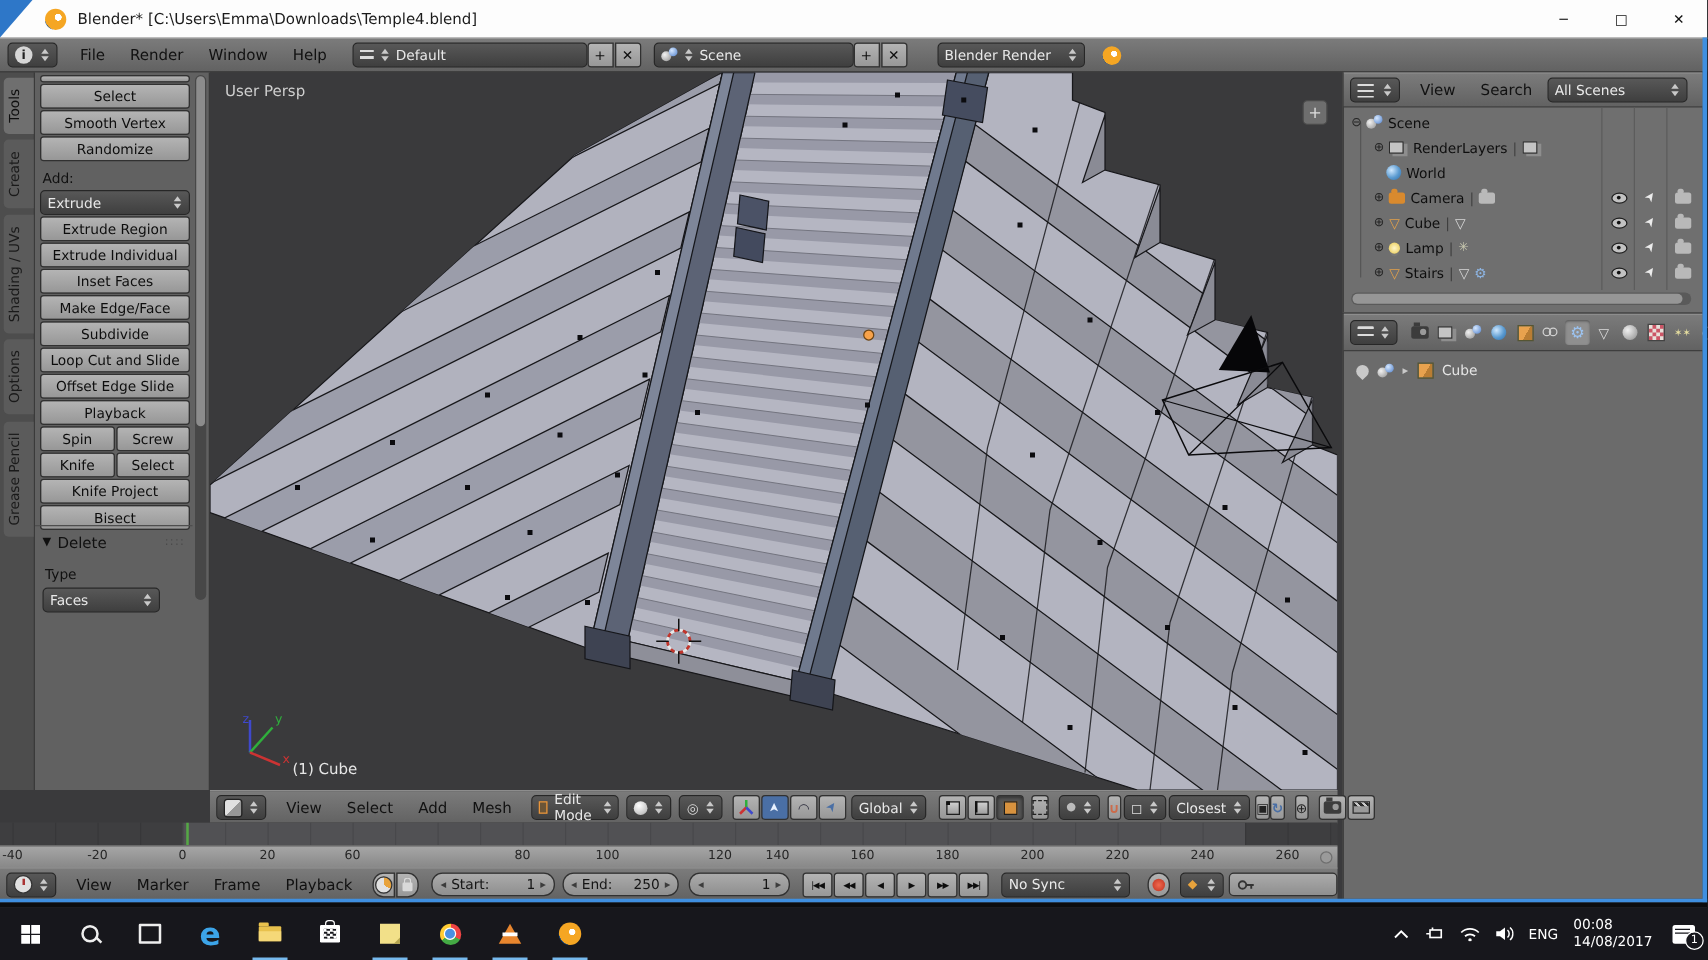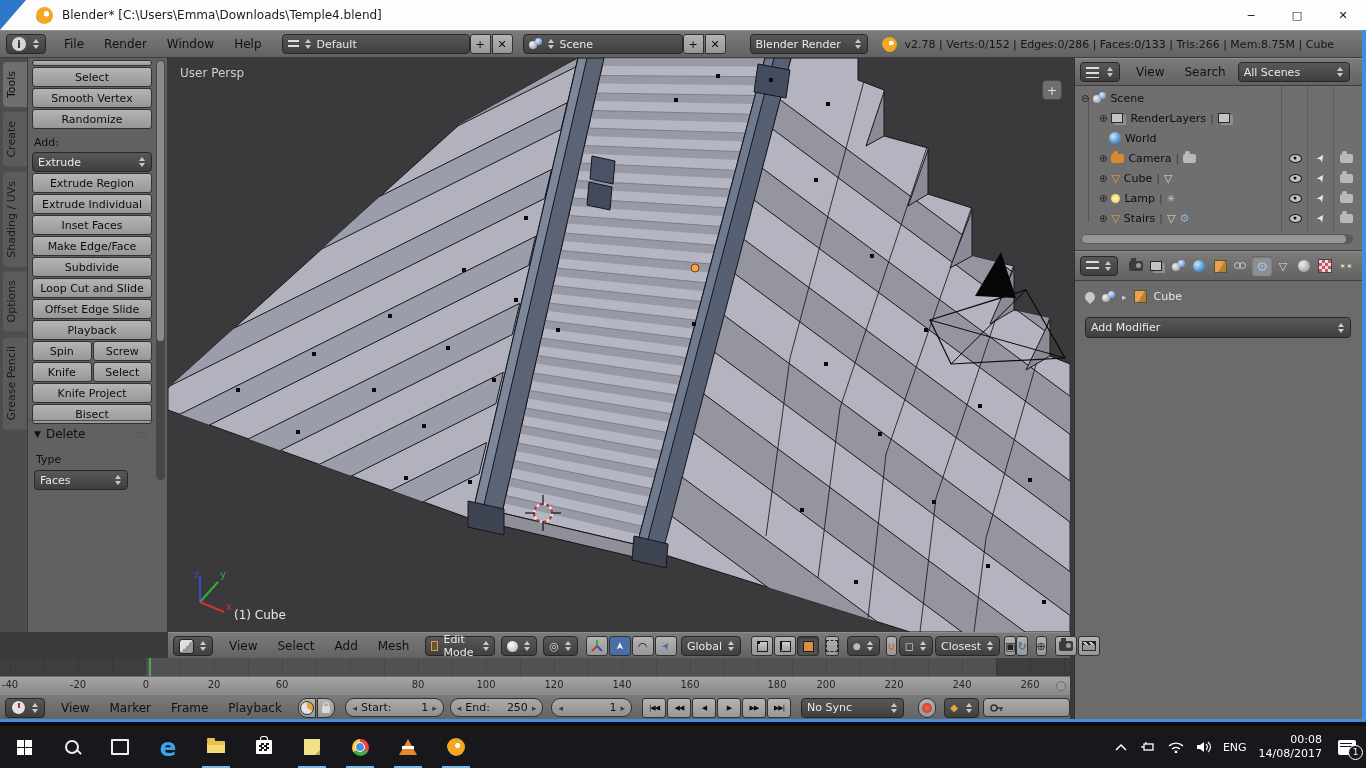--- a/index.html
+++ b/index.html
@@ -136,21 +136,21 @@
   .store::after{content:"";position:absolute;left:3px;top:3px;width:10px;height:8px;background:repeating-conic-gradient(#17171c 0 25%,#fff 0 50%) 0 0/5px 4px;}
   .sticky{width:16px;height:16px;background:#f2e089;position:relative;}
   .sticky::after{content:"";position:absolute;right:0;bottom:0;border-left:5px solid transparent;border-bottom:5px solid #b5a44f;}
   .chrome{width:17px;height:17px;border-radius:50%;background:conic-gradient(#e44 0 33%,#4a4 33% 66%,#fc3 66% 100%);position:relative;}
   .chrome::after{content:"";position:absolute;left:4.5px;top:4.5px;width:8px;height:8px;border-radius:50%;background:#4a90e2;border:1.5px solid #fff;box-sizing:content-box;margin:-1.5px;}
   .vlc{width:0;height:0;border-left:9px solid transparent;border-right:9px solid transparent;border-bottom:16px solid #e8862e;position:relative;}
   .vlc::after{content:"";position:absolute;left:-6px;top:7px;width:12px;height:3px;background:#fff;}
   .blender-tb{width:18px;height:18px;border-radius:50%;background:radial-gradient(circle at 60% 42%,#fff 0 16%,#f5a623 18% 70%,#265787 72% 100%);}
   #tray{margin-left:auto;display:flex;align-items:center;gap:12px;color:#fff;padding-right:10px;}
   .trayic{display:flex;align-items:center;justify-content:center;}
-  #clockblk{text-align:right;font-size:11px;line-height:1.3;}
+  #clockblk{font-size:11px;line-height:1.3;}
   .notif{width:18px;height:15px;background:#fff;border-radius:2px;position:relative;}
   .notif::before{content:"";position:absolute;left:2px;top:3px;width:12px;height:1.5px;background:#17171c;box-shadow:0 3px 0 #17171c;}
   .badge{position:absolute;right:-7px;bottom:-5px;width:13px;height:13px;border-radius:50%;border:1.5px solid #fff;background:#17171c;color:#fff;font-size:9px;display:flex;align-items:center;justify-content:center;}
 </style>
 </head>
 <body>
 
 <div id="screen">
 
   <div class="abs" id="titlebar">
@@ -185,21 +185,20 @@
       <span class="spin" style="margin-left:0"></span>
       <span style="flex:1">Scene</span>
     </div>
     <div class="lb" style="width:21px;border-radius:3px 0 0 3px">+</div>
     <div class="lb" style="width:21px;border-radius:0 3px 3px 0;margin-left:1px">✕</div>
     <div class="dd" style="margin-left:24px;width:118px">
       <span>Blender Render</span>
         <span class="spin"></span>
     </div>
     <div class="blogo" style="margin-left:14px;width:15px;height:15px"></div>
-    <span style="margin-left:8px;color:#151515;font-size:11px">v2.78 | Verts:0/152 | Edges:0/286 | Faces:0/133 | Tris:266 | Mem:8.75M | Cube</span>
   </div>
 
   <div class="abs" id="tabstrip">
       <div class="vtab active">Tools</div>
       <div class="vtab">Create</div>
       <div class="vtab">Shading / UVs</div>
       <div class="vtab">Options</div>
       <div class="vtab">Grease Pencil</div>
     </div>
 
@@ -548,24 +547,20 @@
           </div>
         </div>
     </div>
     <div style="display:flex;align-items:center;gap:7px;padding:9px 10px 0 10px">
       <span class="bc-pin"></span>
       <span class="oi-scene"></span>
       <span style="color:#c9c9c9;font-size:9px">▸</span>
       <span class="pt-cube-sm"></span>
       <span style="color:#e6e6e6">Cube</span>
     </div>
-    <div class="dd" style="margin:14px 10px 0 10px;width:266px;height:21px">
-      <span>Add Modifier</span>
-      <span class="spin"></span>
-    </div>
   </div>
 
   <div class="abs hdr" id="vph">
     <div class="dd" style="margin-left:5px;width:40px">
       <span class="ed-3d"></span>
         <span class="spin"></span>
     </div>
     <span class="menu" style="margin-left:6px">View</span>
     <span class="menu">Select</span>
     <span class="menu">Add</span>
@@ -694,24 +689,24 @@
   <div class="abs" id="ruler">
     <div id="ruler-ticks">
         <span class="tick" style="left: -8px;">-40</span>
         <span class="tick" style="left: 60px;">-20</span>
         <span class="tick" style="left: 128px;">0</span>
         <span class="tick" style="left: 196px;">20</span>
         <span class="tick" style="left: 264px;">60</span>
         <span class="tick" style="left: 332px; margin-top: 32px;">60</span>
         <span class="tick" style="left: 400px;">80</span>
         <span class="tick" style="left: 468px;">100</span>
-        <span class="tick" style="left: 536px;">120</span>
+        <span class="tick" style="left: 558px;">120</span>
         <span class="tick" style="left: 604px;">140</span>
         <span class="tick" style="left: 672px;">160</span>
-        <span class="tick" style="left: 759px;">180</span>
+        <span class="tick" style="left: 740px;">180</span>
         <span class="tick" style="left: 808px;">200</span>
         <span class="tick" style="left: 876px;">220</span>
         <span class="tick" style="left: 944px;">240</span>
         <span class="tick" style="left: 1012px;">260</span>
       </div>
     <div id="ruler-dot"></div>
   </div>
 
   <div class="abs hdr" id="tlh">
     <div class="dd" style="margin-left:5px;width:40px">

